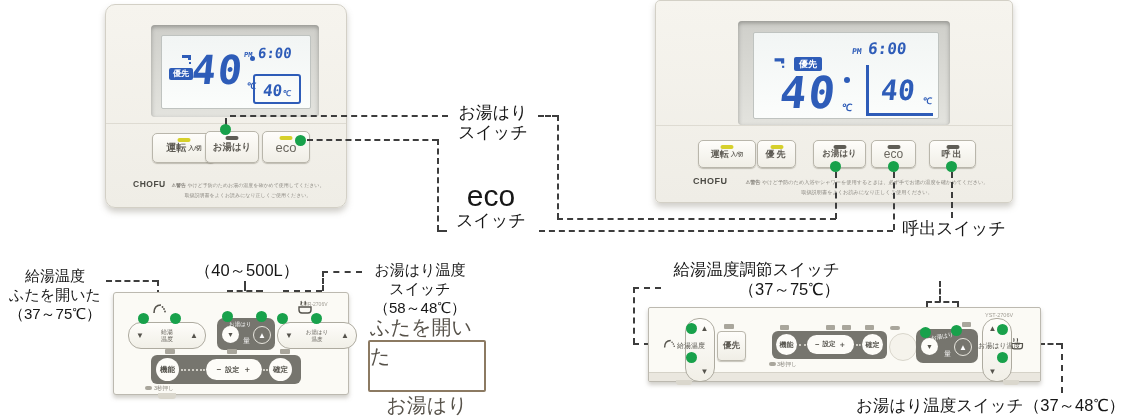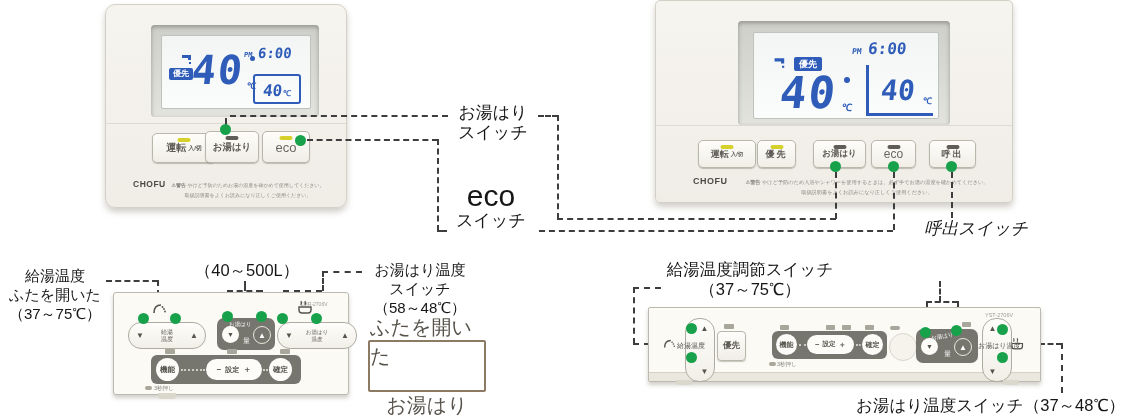--- a/index.html
+++ b/index.html
@@ -163,21 +163,21 @@
   <div class="dash-v" style="left:437px;top:139px;height:92px;"></div>
   <div class="dash-h" style="left:437px;top:230px;width:10px;"></div>
   <div class="callout" style="left:445px;top:181px;width:92px;">
     <span style="font-size:30px;line-height:1;">eco</span><br>
     <span style="font-size:17px;">スイッチ</span>
   </div>
   <div class="dash-h" style="left:539px;top:230px;width:354px;"></div>
   <div class="dash-v" style="left:893px;top:172px;height:58px;"></div>
 
   <div class="dash-v" style="left:951px;top:172px;height:46px;"></div>
-  <div class="callout" style="left:918px;top:219px;width:116px;font-size:17px;font-style:italic;">呼出スイッチ</div>
+  <div class="callout" style="left:896px;top:219px;width:116px;font-size:17px;">呼出スイッチ</div>
 
   <div class="callout" style="left:2px;top:266px;width:106px;font-size:15px;line-height:1.28;">
     <span>給湯温度</span><br><span>ふたを開いた</span><br><span>（37～75℃）</span>
   </div>
   <div class="callout" style="left:163px;top:240px;width:168px;font-size:16.5px;line-height:1.22;">
     <br><span>（40～500L）</span>
   </div>
   <div class="callout" style="left:360px;top:260px;width:120px;font-size:15px;line-height:1.28;">
     <span>お湯はり温度</span><br><span>スイッチ</span><br><span>（58～48℃）</span>
   </div>
@@ -267,21 +267,21 @@
   <span class="gdot" style="left:222px;top:311px;"></span>
   <span class="gdot" style="left:256px;top:311px;"></span>
   <span class="gdot" style="left:277px;top:313px;"></span>
   <span class="gdot" style="left:311px;top:313px;"></span>
 
   <div class="notebox" style="left:368px;top:340px;width:114px;height:48px;font-size:20px;line-height:1.45;gap:20px;">
     <span>ふたを開いた</span>
       <span>お湯はり</span>
   </div>
 
-  <div class="callout" style="left:660px;top:259px;width:180px;font-size:16.5px;text-align:center;line-height:1.22;">
+  <div class="callout" style="left:660px;top:259px;width:180px;font-size:16.5px;text-align:right;line-height:1.22;">
     <span>給湯温度調節スイッチ</span><br><span>（37～75℃）</span>
   </div>
   <div class="callout" style="left:856px;top:396px;width:270px;font-size:16.5px;white-space:nowrap;text-align:left;">お湯はり温度スイッチ（37～48℃）</div>
 
   <div class="dash-h" style="left:633px;top:287px;width:28px;"></div>
   <div class="dash-v" style="left:633px;top:287px;height:57px;"></div>
   <div class="dash-h" style="left:633px;top:343px;width:17px;"></div>
   <div class="dash-v" style="left:649px;top:328px;height:30px;"></div>
   <div class="dash-h" style="left:649px;top:328px;width:35px;"></div>
   <div class="dash-h" style="left:649px;top:357px;width:35px;"></div>

